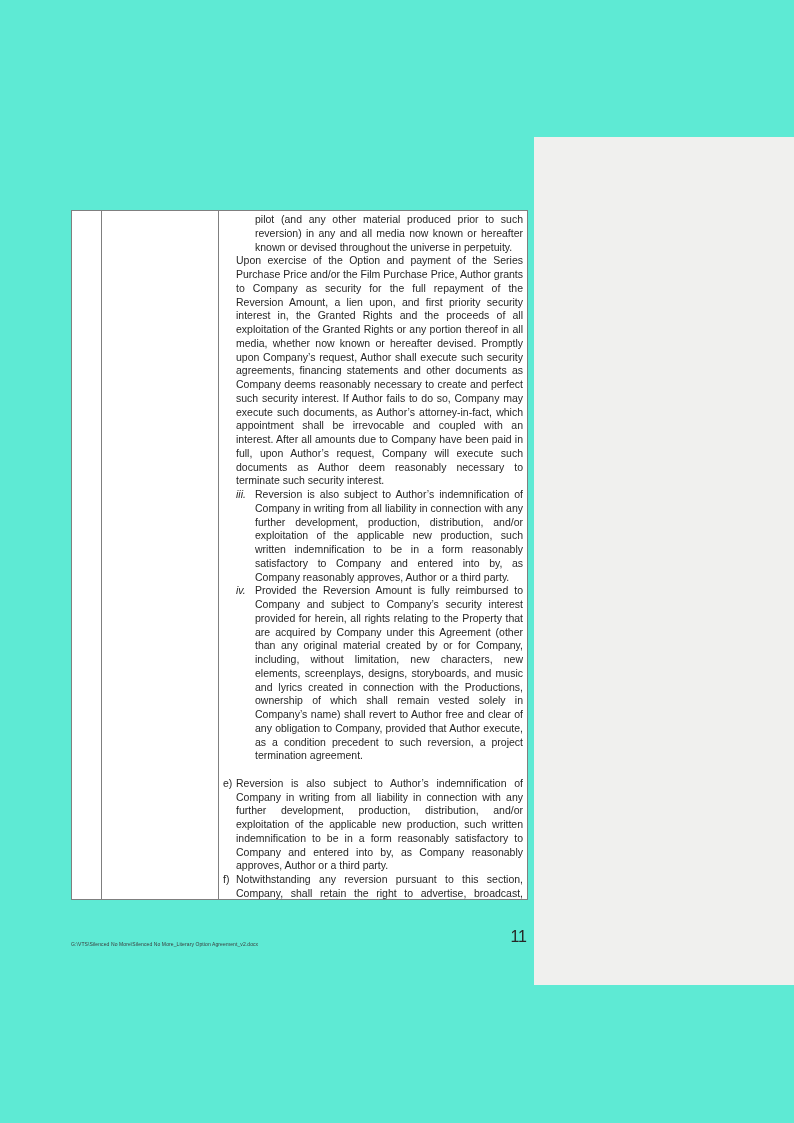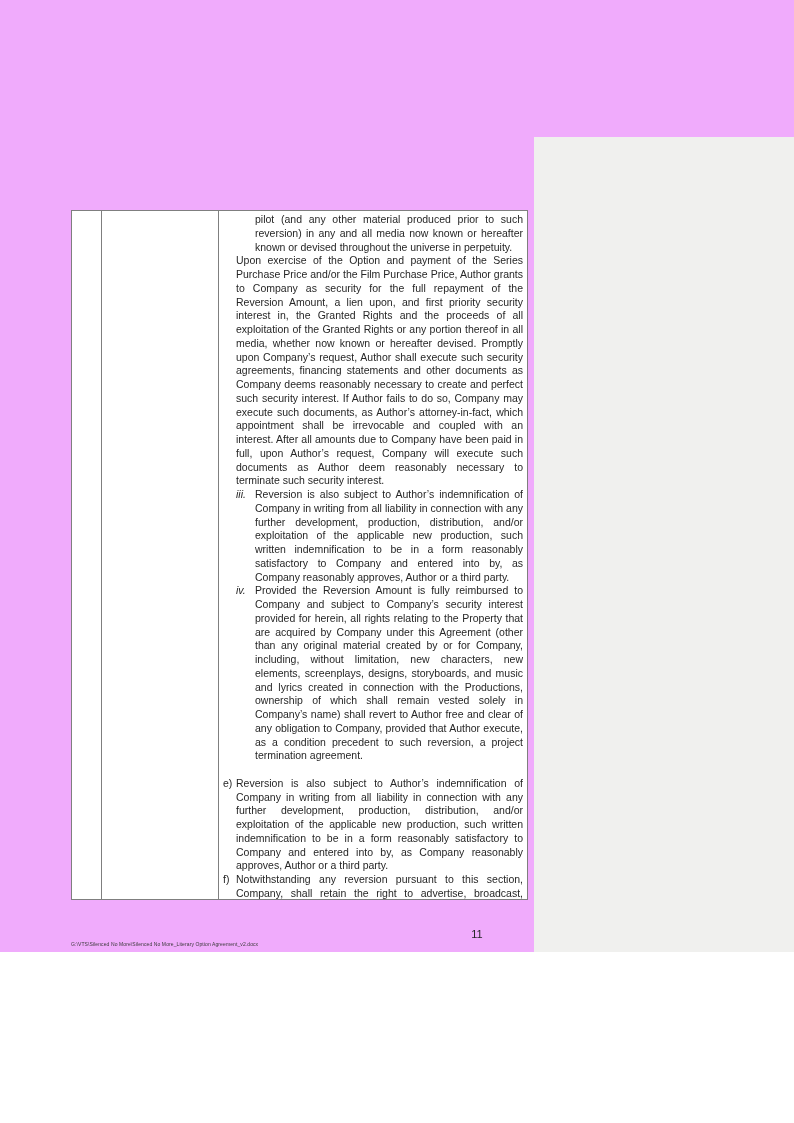--- a/index.html
+++ b/index.html
@@ -1,21 +1,21 @@
 <!DOCTYPE html>
 <html><head>
 <meta charset="utf-8">
 <style>
   * { margin: 0; padding: 0; box-sizing: border-box; }
   html, body { background: #ffffff; }
   .page {
     position: relative;
     width: 794px;
-    height: 952px;
-    background: #f0abfc;
+    height: 1123px;
+    background: #5eead4;
     font-family: "Liberation Sans", sans-serif;
     color: #262626;
     overflow: hidden;
   }
   .gray-panel {
     position: absolute;
     left: 534px;
     top: 137px;
     width: 260px;
     height: 848px;
@@ -68,22 +68,22 @@
   }
   .letter-item .ltext {
     flex: 1;
     text-align: justify;
   }
   .page-number {
     position: absolute;
     top: 928px;
     left: 427px;
     width: 100px;
-    text-align: center;
-    font-size: 11px;
+    text-align: right;
+    font-size: 16px;
     color: #262626;
   }
   .file-path {
     position: absolute;
     top: 941px;
     left: 71px;
     font-size: 5px;
     color: #3a3a3a;
     letter-spacing: 0.1px;
     white-space: nowrap;

